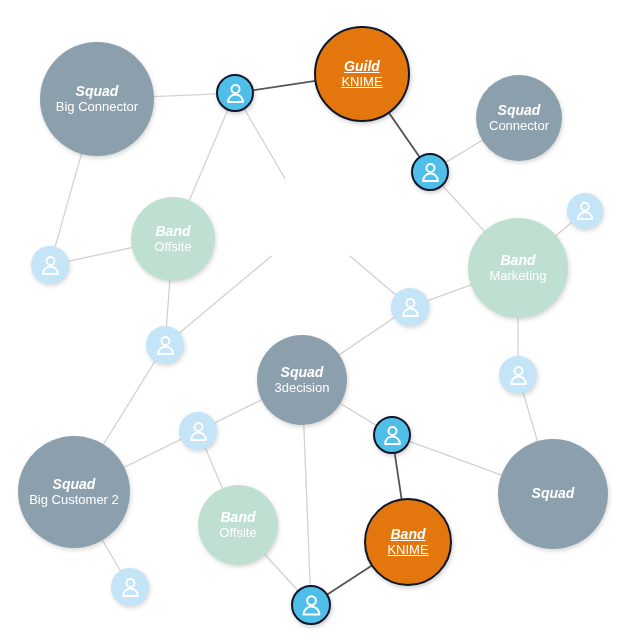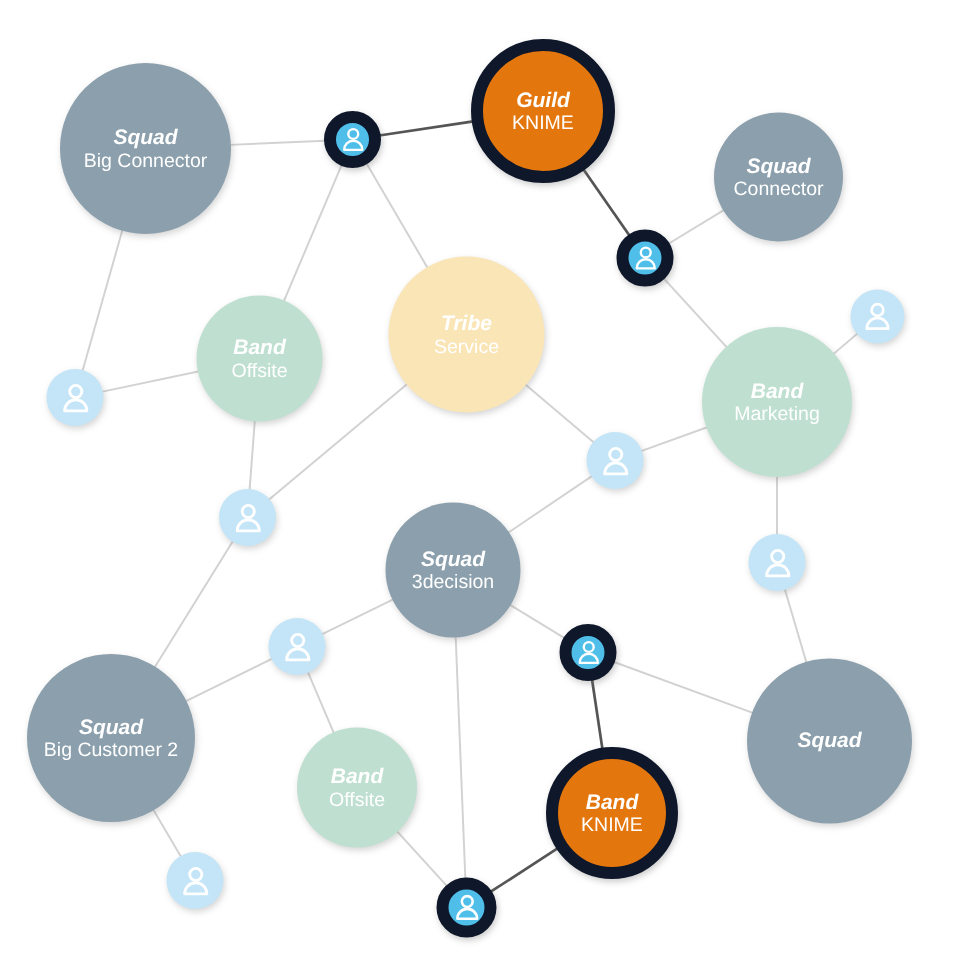--- a/index.html
+++ b/index.html
@@ -59,22 +59,23 @@
   .node-group .node-label { font-size: 13px; }
   .node-person {
     display: flex;
     align-items: center;
     justify-content: center;
   }
   .node-person svg {
     display: block;
   }
   .highlighted {
-    border: 8px solid #0f172a;
+    border: 2px solid #0f172a;
     box-shadow: 1px 2px 4px rgba(110,110,110,0.35);
+    text-decoration: underline;
   }
 </style>
 </head>
 <body>
 
 <div id="graph-canvas">
   <svg id="edge-layer" viewBox="0 0 640 640">
       <line x1="152.94714486788334" y1="96.5675154405268" x2="217.01698914960892" y2="93.78187003697353" stroke="#d2d2d2" stroke-width="1.3"></line>
       <line x1="252.8018811905818" y1="90.33672643605469" x2="315.51731022459194" y2="80.95410319474608" stroke="#555555" stroke-width="1.8"></line>
       <line x1="227.9642746754434" y1="109.56799834492364" x2="189.0258187948234" y2="201.26178154767393" stroke="#d2d2d2" stroke-width="1.3"></line>
@@ -114,24 +115,20 @@
         <span class="node-label">KNIME</span>
       </div>
       <div class="node node-group" style="left: 476px; top: 75px; width: 86px; height: 86px; background: rgb(139, 159, 172);">
         <span class="node-type">Squad</span>
         <span class="node-label">Connector</span>
       </div>
       <div class="node node-group" style="left: 131px; top: 197px; width: 84px; height: 84px; background: rgb(191, 224, 208);">
         <span class="node-type">Band</span>
         <span class="node-label">Offsite</span>
       </div>
-      <div class="node node-group" style="left: 259px; top: 171px; width: 104px; height: 104px; background: rgb(250, 229, 183);">
-        <span class="node-type">Tribe</span>
-        <span class="node-label">Service</span>
-      </div>
       <div class="node node-group" style="left: 468px; top: 218px; width: 100px; height: 100px; background: rgb(191, 224, 208);">
         <span class="node-type">Band</span>
         <span class="node-label">Marketing</span>
       </div>
       <div class="node node-group" style="left: 257px; top: 335px; width: 90px; height: 90px; background: rgb(139, 159, 172);">
         <span class="node-type">Squad</span>
         <span class="node-label">3decision</span>
       </div>
       <div class="node node-group" style="left: 18px; top: 436px; width: 112px; height: 112px; background: rgb(139, 159, 172);">
         <span class="node-type">Squad</span>

